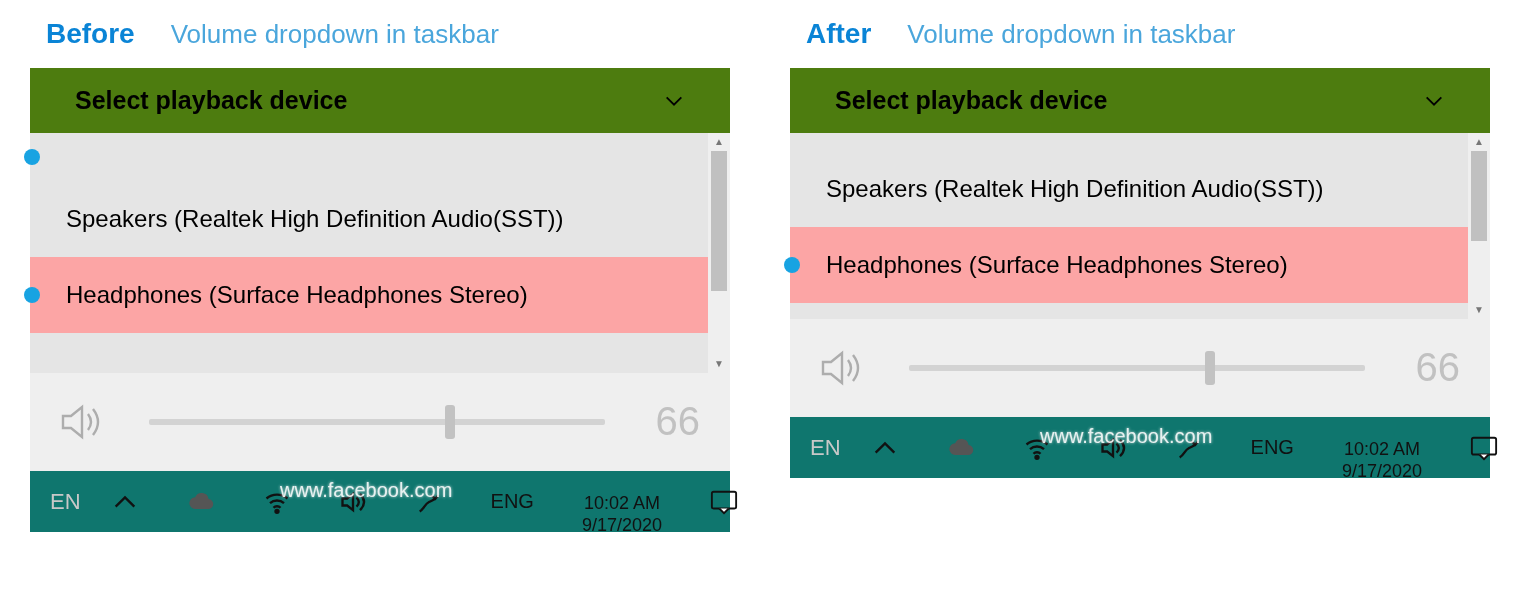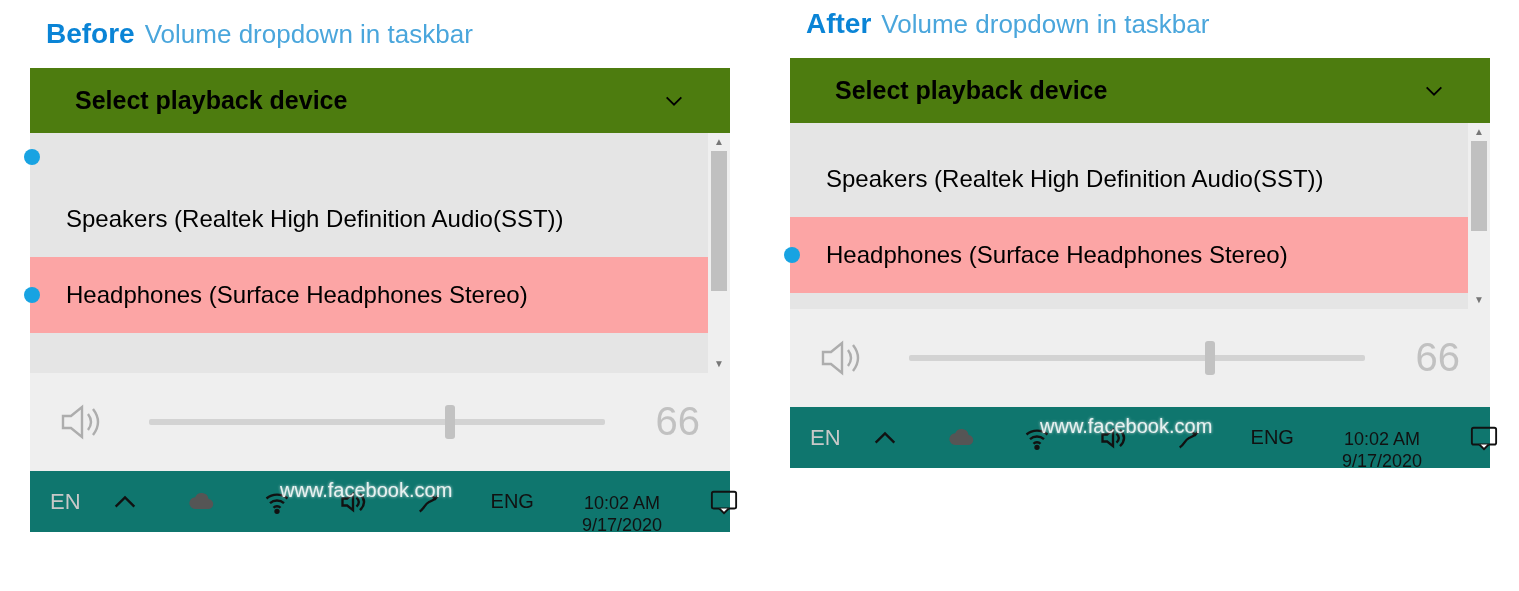--- a/index.html
+++ b/index.html
@@ -15,38 +15,39 @@
   .stage {
     position: relative;
     width: 1519px;
     height: 591px;
   }
   .panel {
     position: absolute;
     width: 720px;
   }
   .panel-left { left: 30px; top: 18px; }
-  .panel-right { left: 790px; top: 8px; }
+  .panel-right { left: 790px; top: 18px; }
 
   .title-row {
     display: flex;
     align-items: baseline;
     gap: 10px;
     margin-bottom: 18px;
     margin-left: 16px;
   }
   .title-strong {
     font-size: 28px;
     font-weight: 700;
     color: #0a84d6;
   }
   .title-sub {
     font-size: 26px;
     font-weight: 400;
     color: #4aa6dc;
+    margin-left: 26px;
   }
 
   .flyout {
     width: 700px;
     background: #ffffff;
   }
 
   .select-hdr {
     background: #4d7c0f;
     display: flex;

